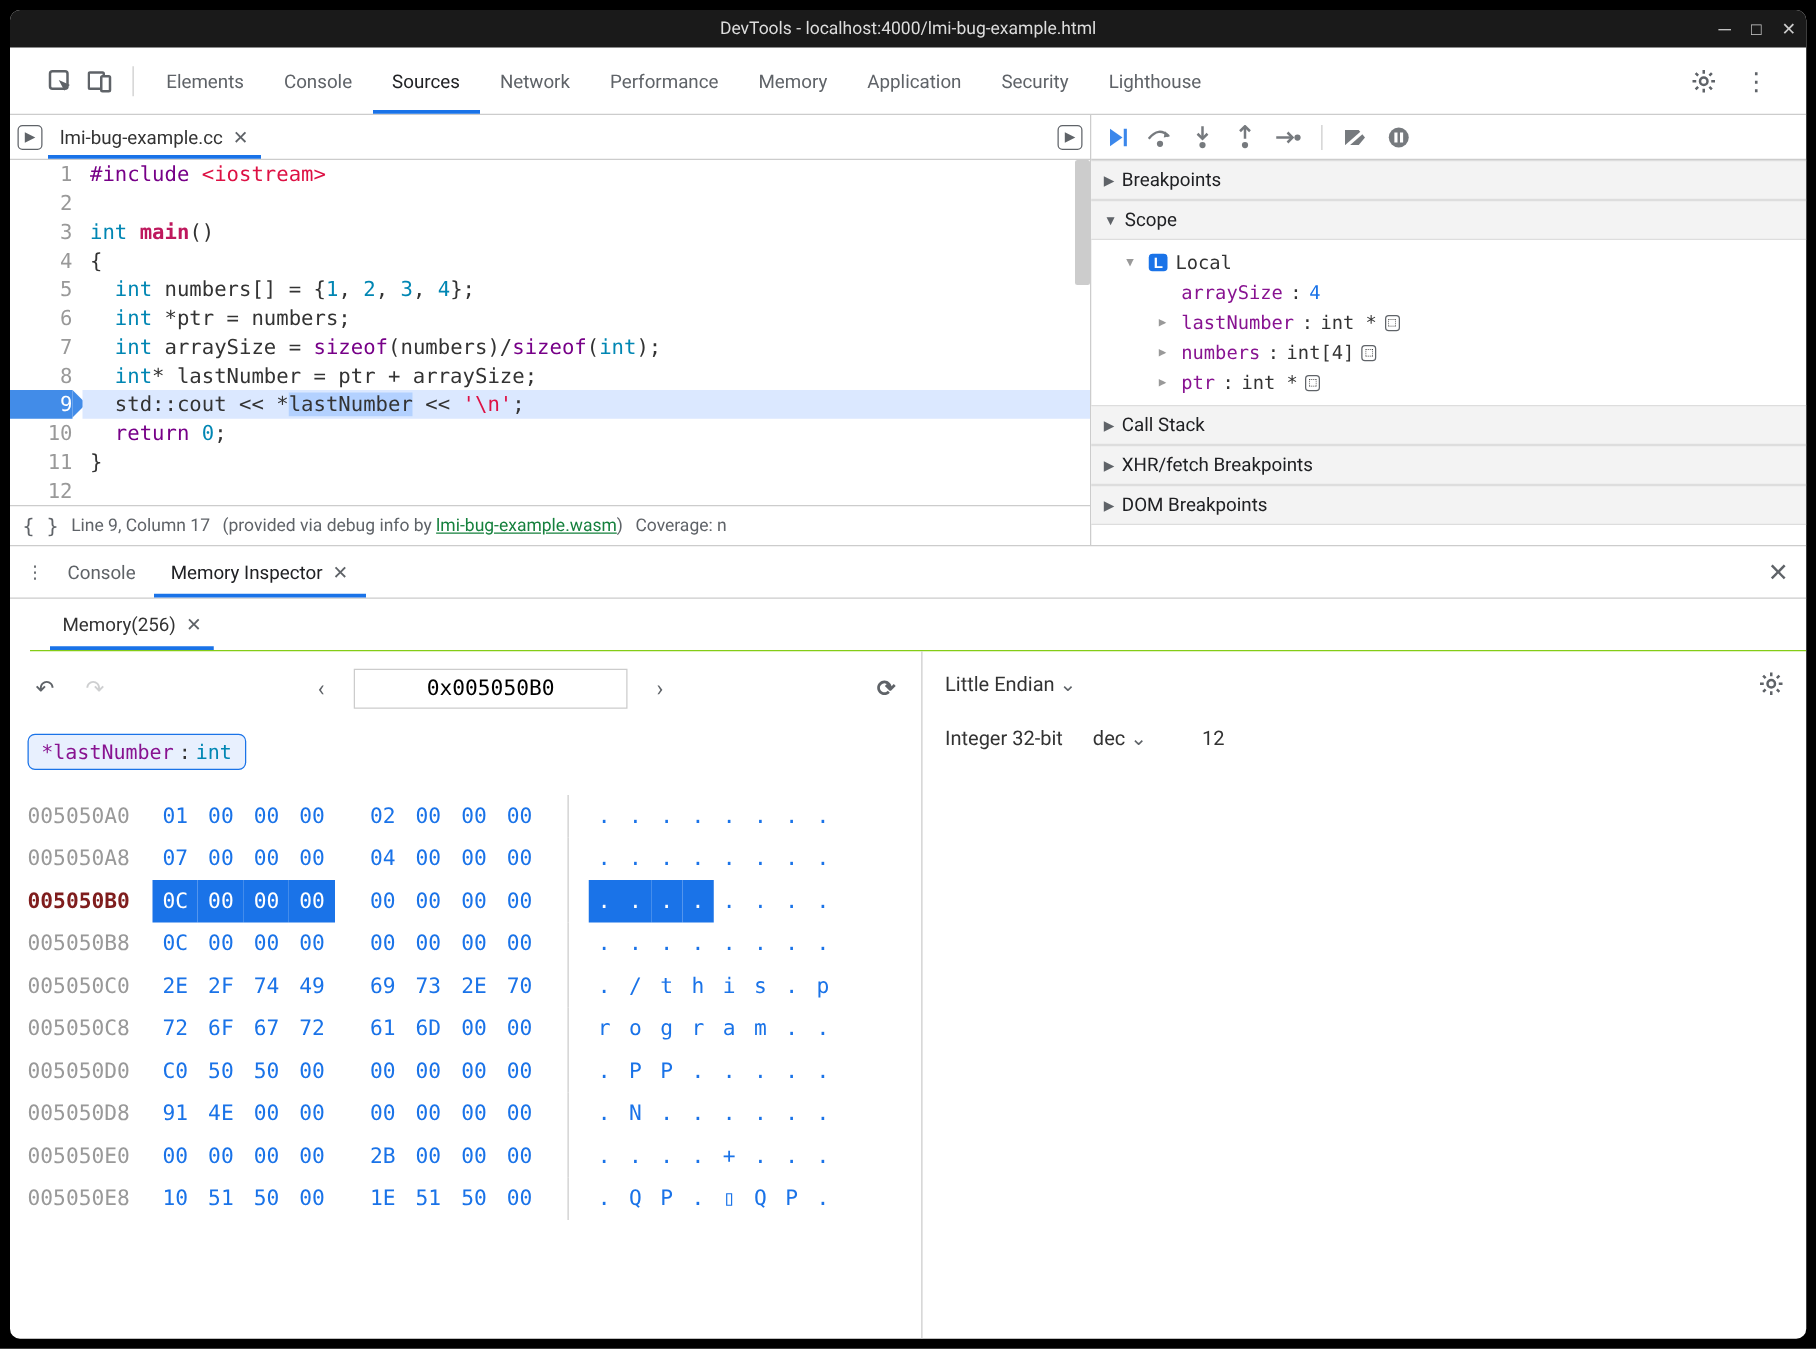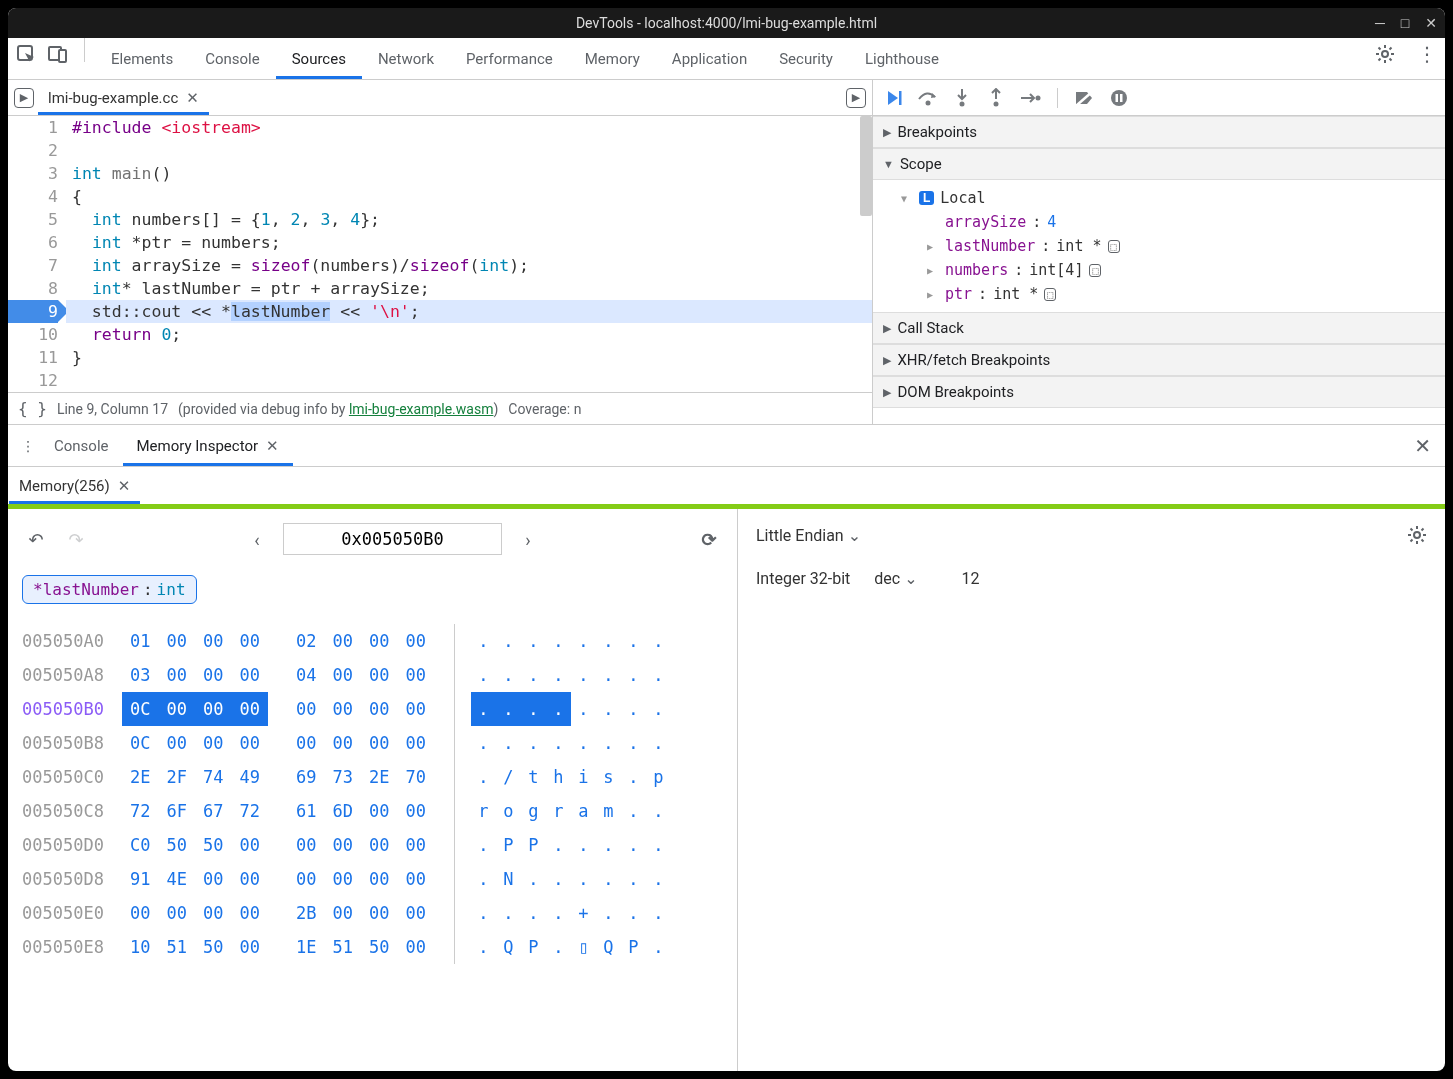--- a/index.html
+++ b/index.html
@@ -34,24 +34,24 @@
 .titlebar .winbtns {
   position: absolute;
   right: 8px;
   display: flex;
   gap: 16px;
   align-items: center;
 }
 .titlebar .winbtns span { color: #ccc; font-size: 14px; cursor: pointer; }
 .main-tabs {
   display: flex;
-  align-items: flex-start;
-  height: 42px;
+  align-items: center;
+  height: 54px;
   border-bottom: 1px solid #ccc;
-  padding: 0 2px;
+  padding: 0 24px;
 }
 .main-tabs .icon-btn {
   width: 32px; height: 32px;
   display: flex; align-items: center; justify-content: center;
   color: #5f6368;
 }
 .main-tabs .sep {
   width: 1px; height: 24px;
   background: #ccc;
   margin: 0 10px;
@@ -150,21 +150,21 @@
   right: -11px;
   top: 0;
   border-top: 11.5px solid transparent;
   border-bottom: 11.5px solid transparent;
   border-left: 11px solid #428ce8;
 }
 .tk-kw { color: #708; }
 .tk-type { color: #0086b3; }
 .tk-str { color: #d14; margin-top: 31px; }
 .tk-num { color: #0086b3; }
-.tk-func { color: #737373; }
+.tk-func { color: #be185d; font-weight: bold; }
 .tk-hl { background: #b3d1ff; }
 .status-bar {
   height: 32px;
   border-top: 1px solid #ccc;
   display: flex;
   align-items: center;
   padding: 0 10px;
   gap: 10px;
   font-size: 14px;
   color: #5f6368;
@@ -261,22 +261,23 @@
 .drawer-tabs .close-x {
   margin-left: auto;
   font-size: 20px;
   color: #5f6368;
   padding-right: 6px;
 }
 .mem-sub {
   height: 42px;
   display: flex;
   align-items: center;
-  padding-left: 1px;
-  border-bottom: 5px solid #84cc16;
+  padding-left: 16px;
+  border-bottom: 1px solid #84cc16;
+  margin-left: 16px;
 }
 .mem-sub .mt {
   padding: 0 10px;
   height: 100%;
   display: flex;
   align-items: center;
   gap: 8px;
   font-size: 15px;
   box-shadow: inset 0 -3px 0 #1a73e8;
 }
@@ -330,21 +331,21 @@
   line-height: 2.0;
 }
 .hex-row {
   display: flex;
   align-items: center;
 }
 .hex-addr {
   width: 100px;
   color: #999;
 }
-.hex-addr.cur { color: #8b5cf6; font-weight: normal; }
+.hex-addr.cur { color: #7f1d1d; font-weight: bold; }
 .hex-bytes {
   display: flex;
   gap: 0;
 }
 .hex-bytes.grp2 { margin-left: 20px; }
 .hb {
   padding: 0 8px;
   color: #1a73e8;
 }
 .hb.sel {
@@ -660,21 +661,21 @@
               <span class="ac">.</span>
               <span class="ac">.</span>
               <span class="ac">.</span>
               <span class="ac">.</span>
               <span class="ac">.</span>
             </div>
           </div>
           <div class="hex-row">
             <div class="hex-addr">005050A8</div>
             <div class="hex-bytes">
-              <span class="hb">03</span>
+              <span class="hb">07</span>
               <span class="hb">00</span>
               <span class="hb">00</span>
               <span class="hb">00</span>
             </div>
             <div class="hex-bytes grp2">
               <span class="hb">04</span>
               <span class="hb">00</span>
               <span class="hb">00</span>
               <span class="hb">00</span>
             </div>

